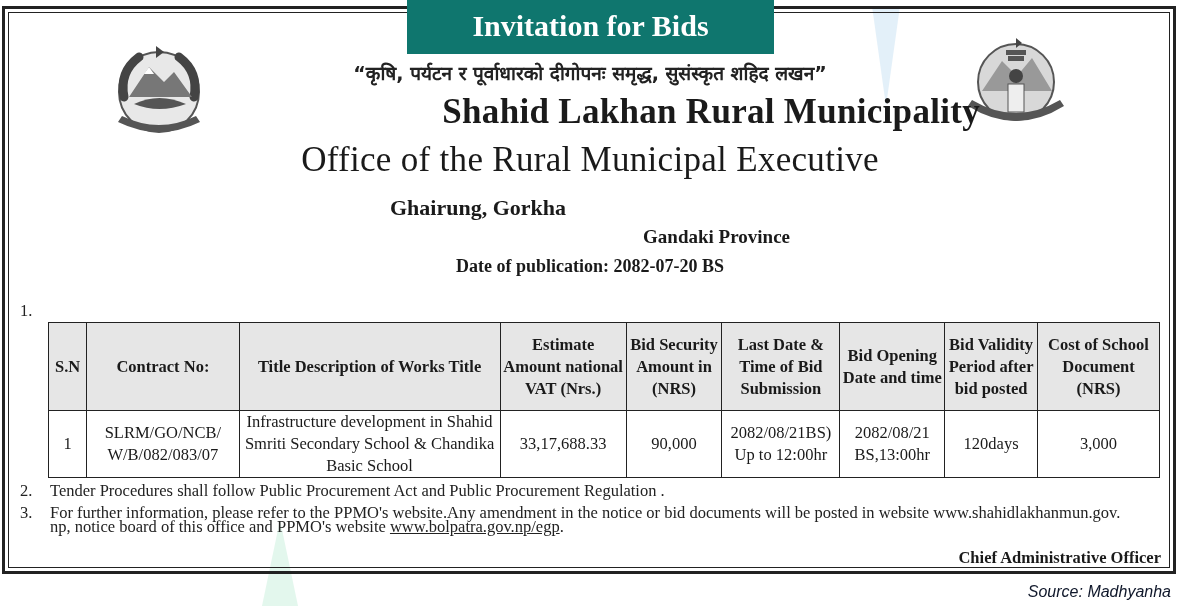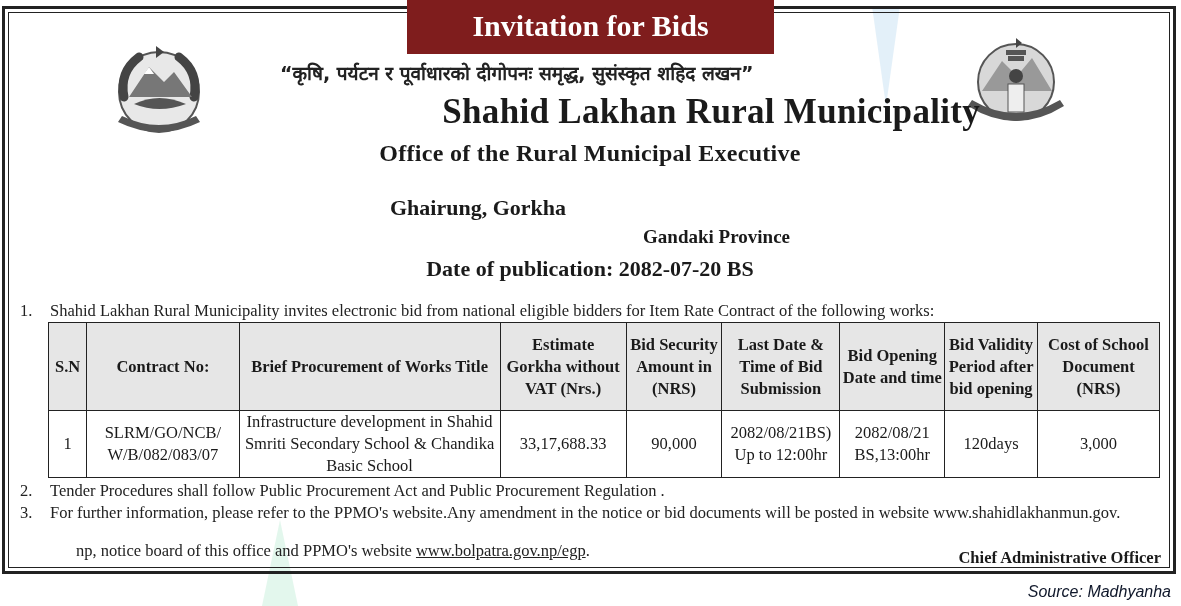--- a/index.html
+++ b/index.html
@@ -10,66 +10,66 @@
     position: absolute; left: 2px; top: 6px; width: 1174px; height: 568px;
     border: 3px solid #222; 
   }
   .frame-inner {
     position: absolute; left: 3px; top: 3px; right: 3px; bottom: 3px;
     border: 1px solid #222;
   }
 
   .title-bar {
     position: absolute; left: 407px; top: 0px; width: 367px; height: 54px;
-    background: #7f1d1d; color: #fff;
+    background: #0f766e; color: #fff;
     font-family: "Liberation Serif", serif; font-weight: bold;
     font-size: 30px; text-align: center; line-height: 52px;
   }
 
   .emblem {
     position: absolute; width: 110px; height: 100px;
   }
   .emblem-left { left: 104px; top: 42px; }
   .emblem-right { left: 962px; top: 36px; width: 108px; height: 100px; }
 
   .slogan {
     position: absolute; left: 280px; top: 60px; width: 620px;
-    text-align: left; font-family: "DejaVu Sans", sans-serif;
+    text-align: center; font-family: "DejaVu Sans", sans-serif;
     font-size: 19px; font-weight: bold; color: #222;
   }
   .h-muni {
     position: absolute; left: 200px; top: 92px; width: 780px; text-align: right;
     font-size: 35px; font-weight: bold; letter-spacing: 0.3px;
   }
   .h-office {
     position: absolute; left: 150px; top: 140px; width: 880px; text-align: center;
-    font-size: 24px; font-weight: bold; letter-spacing: 0.3px;
+    font-size: 35px; font-weight: normal; letter-spacing: 0.3px;
   }
   .h-place {
     position: absolute; left: 390px; top: 195px; width: 400px; 
     font-size: 22px; font-weight: bold;
   }
   .h-province {
     position: absolute; left: 390px; top: 226px; width: 400px; text-align: right;
     font-size: 19px; font-weight: bold;
   }
   .h-date {
     position: absolute; left: 340px; top: 256px; width: 500px; text-align: center;
-    font-size: 22px; font-weight: bold;
+    font-size: 18px; font-weight: bold;
   }
 
   .para {
     position: absolute; font-size: 16.5px; line-height: 22px; color: #222;
   }
   .para .num { position: absolute; left: 0; width: 22px; }
   .para .txt { position: absolute; left: 30px; white-space: nowrap; }
   .p1 { left: 20px; top: 300px; width: 1140px; height: 22px; }
   .p2 { left: 20px; top: 480px; width: 1140px; height: 22px; }
   .p3 { left: 20px; top: 502px; width: 1140px; height: 44px; }
-  .p3 .txt2 { position: absolute; left: 30px; top: 38px; white-space: nowrap; margin-left: 26px; }
+  .p3 .txt2 { position: absolute; left: 30px; top: 14px; white-space: nowrap; }
   .link { text-decoration: underline; color: #222; }
 
   table.bids {
     position: absolute; left: 48px; top: 322px; width: 1112px;
     border-collapse: collapse; font-size: 16.5px;
   }
   table.bids th, table.bids td {
     border: 1.5px solid #222; text-align: center; vertical-align: middle;
     padding: 0 2px; line-height: 22px;
   }
@@ -131,45 +131,44 @@
 
 <div class="slogan">“कृषि, पर्यटन र पूर्वाधारको दीगोपनः समृद्ध, सुसंस्कृत शहिद लखन”</div>
 <div class="h-muni">Shahid Lakhan Rural Municipality</div>
 <div class="h-office">Office of the Rural Municipal Executive</div>
 <div class="h-place">Ghairung, Gorkha</div>
 <div class="h-province">Gandaki Province</div>
 <div class="h-date">Date of publication: 2082-07-20 BS</div>
 
 <div class="para p1">
   <span class="num">1.</span>
-  <span class="txt">Shahid Lakhan Rural Municipality invites electronic bid from national eligible bidders for Item Rate Contract of the following works:</span>
 </div>
 
 <table class="bids">
   <colgroup>
     <col style="width:38px">
     <col style="width:151px">
     <col style="width:259px">
     <col style="width:125px">
     <col style="width:95px">
     <col style="width:117px">
     <col style="width:104px">
     <col style="width:92px">
     <col style="width:121px">
   </colgroup>
   <thead>
     <tr>
       <th>S.N</th>
       <th>Contract No:</th>
-      <th>Brief Procurement of Works Title</th>
-      <th>Estimate Gorkha without VAT (Nrs.)</th>
+      <th>Title Description of Works Title</th>
+      <th>Estimate Amount national VAT (Nrs.)</th>
       <th>Bid Security Amount in (NRS)</th>
       <th>Last Date &amp; Time of Bid Submission</th>
       <th>Bid Opening Date and time</th>
-      <th>Bid Validity Period after bid opening</th>
+      <th>Bid Validity Period after bid posted</th>
       <th>Cost of School Document (NRS)</th>
     </tr>
   </thead>
   <tbody>
     <tr>
       <td>1</td>
       <td>SLRM/GO/NCB/ W/B/082/083/07</td>
       <td>Infrastructure development in Shahid Smriti Secondary School &amp; Chandika Basic School</td>
       <td>33,17,688.33</td>
       <td>90,000</td>

